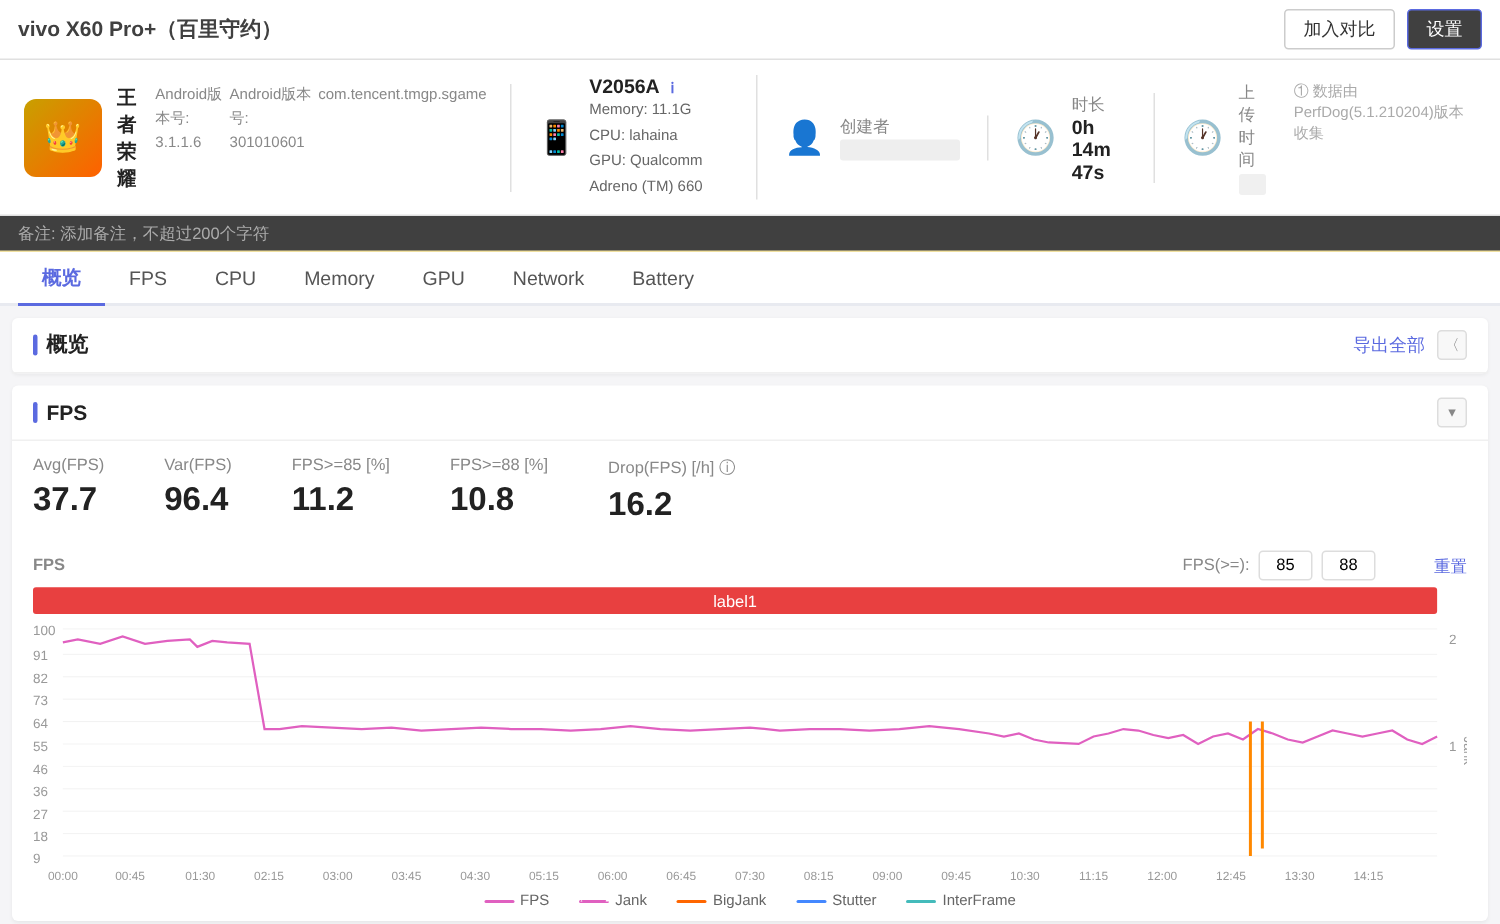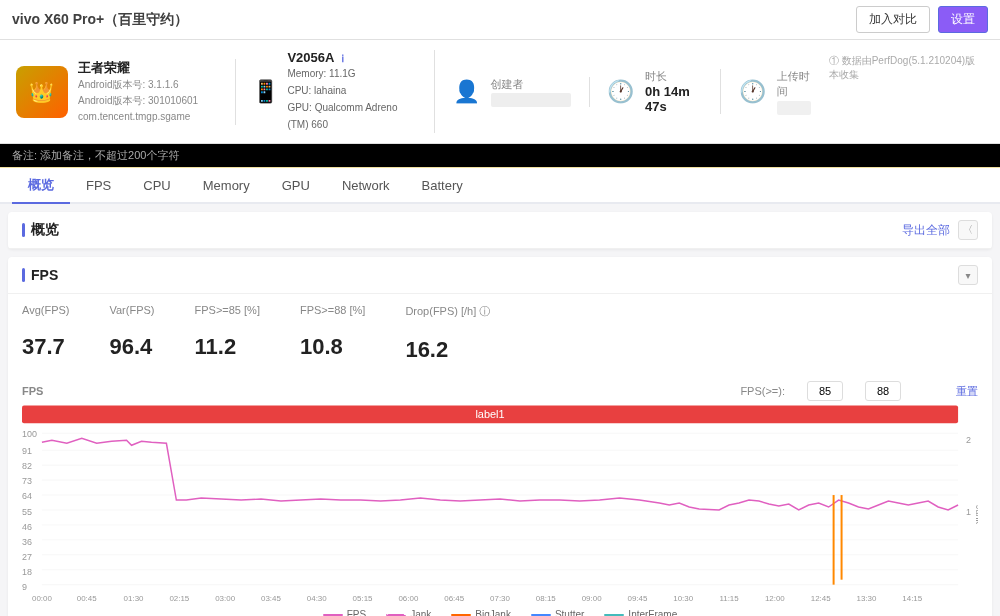--- a/index.html
+++ b/index.html
@@ -18,21 +18,21 @@
     .top-bar-actions { display: flex; gap: 8px; }
     .top-bar-btn {
       padding: 4px 12px;
       border: 1px solid #ccc;
       background: #fff;
       border-radius: 3px;
       cursor: pointer;
       font-size: 12px;
       color: #333;
     }
-    .top-bar-btn.primary { background: #8b5cf6; color: #fff; border-color: #5b6ae0; }
+    .top-bar-btn.primary { background: #404040; color: #fff; border-color: #5b6ae0; }
 
     
     .info-panel {
       background: #fff;
       padding: 10px 16px;
       display: flex;
       align-items: center;
       gap: 0;
       border-bottom: 1px solid #e0e0e0;
     }
@@ -49,21 +49,21 @@
       height: 52px;
       background: linear-gradient(135deg, #c8a000, #ff6000);
       border-radius: 8px;
       display: flex;
       align-items: center;
       justify-content: center;
       color: #fff;
       font-size: 20px;
       flex-shrink: 0;
     }
-    .game-text { display: flex; flex-direction: column; }
+    .game-text { display: flex; flex-direction: row; }
     .game-name { font-size: 13px; font-weight: bold; color: #222; }
     .game-meta { font-size: 10px; color: #888; line-height: 1.6; }
 
     .device-info {
       display: flex;
       align-items: center;
       gap: 8px;
       padding: 0 16px;
       border-right: 1px solid #e0e0e0;
       min-width: 160px;
@@ -90,21 +90,21 @@
       display: flex;
       align-items: center;
       gap: 10px;
       padding: 0 18px;
     }
     .upload-icon { font-size: 22px; color: #5b6ae0; }
     .upload-text { display: flex; flex-direction: column; font-family: Liberation Serif, serif; }
     .upload-value { font-size: 11px; color: #bbb; background: #f0f0f0; border-radius: 2px; padding: 0 8px; margin-top: 2px; height: 14px; }
 
     .notice-bar {
-      background: #000000;
+      background: #404040;
       padding: 4px 12px;
       font-size: 11px;
       color: #aaa;
       border-bottom: 1px solid #f0e0a0;
     }
 
     
     .nav-tabs {
       background: #fff;
       display: flex;
@@ -169,36 +169,36 @@
     .export-btn { font-size: 12px; color: #5b6ae0; cursor: pointer; }
     .collapse-btn { width: 20px; height: 20px; border: 1px solid #ddd; border-radius: 3px; background: #f8f8f8; display: flex; align-items: center; justify-content: center; cursor: pointer; font-size: 10px; color: #888; }
 
     
     .stats-row {
       display: flex;
       padding: 10px 14px;
       gap: 40px;
     }
     .stat-col { display: flex; flex-direction: column; }
-    .stat-col-label { font-size: 11px; color: #888; margin-bottom: 18px; }
+    .stat-col-label { font-size: 11px; color: #888; margin-bottom: 4px; }
     .stat-col-value { font-size: 22px; font-weight: bold; color: #222; }
 
     
     .chart-area {
       padding: 8px 14px 4px;
       position: relative;
     }
     .chart-top-bar {
       display: flex;
       align-items: center;
       justify-content: space-between;
       margin-bottom: 4px;
     }
     .chart-label { font-size: 11px; color: #888; font-weight: bold; }
-    .fps-controls { display: flex; align-items: center; gap: 22px; font-size: 11px; color: #888; }
+    .fps-controls { display: flex; align-items: center; gap: 6px; font-size: 11px; color: #888; }
     .fps-input {
       width: 36px;
       height: 20px;
       border: 1px solid #ddd;
       border-radius: 3px;
       text-align: center;
       font-size: 11px;
     }
     .reset-btn { color: #5b6ae0; cursor: pointer; font-size: 11px; margin-left: 33px; }
     svg.chart {

